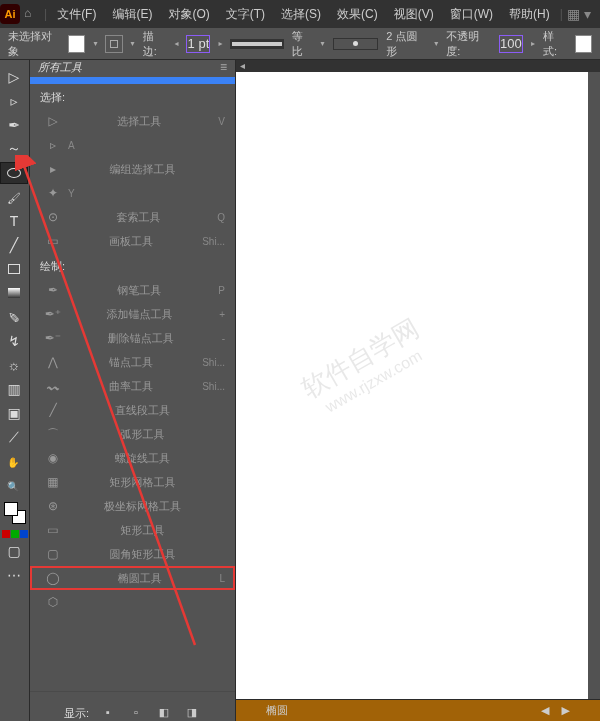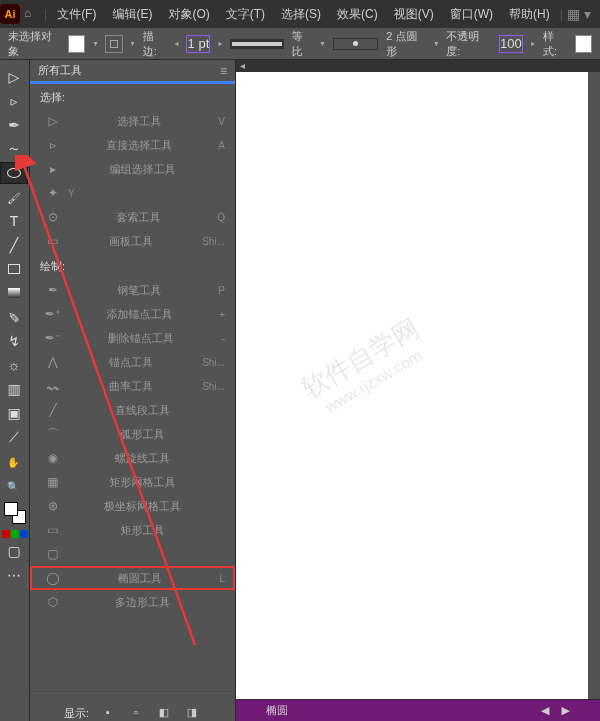--- a/index.html
+++ b/index.html
@@ -36,37 +36,37 @@
 .color-fg { width: 14px; height: 14px; background: #fff; border: 1px solid #000; position: absolute; top: 0; left: 0; }
 .color-bg { width: 14px; height: 14px; background: #fff; border: 1px solid #000; position: absolute; bottom: 0; right: 0; }
 .mini-row { display: flex; gap: 1px; justify-content: center; }
 .mini-sw { width: 8px; height: 8px; }
 .mini-sw.r { background: #c00; }
 .mini-sw.g { background: #0a0; }
 .mini-sw.b { background: #04c; }
 
 
 .tools-panel { width: 206px; background: #535353; border-right: 1px solid #2a2a2a; display: flex; flex-direction: column; position: relative; }
-.panel-header { height: 24px; display: flex; align-items: center; justify-content: space-between; padding: 0 8px; font-size: 11px; color: #ddd; border-bottom: 3px solid #3b82f6; }
+.panel-header { height: 24px; display: flex; align-items: flex-start; justify-content: space-between; padding: 0 8px; font-size: 11px; color: #ddd; border-bottom: 7px solid #3b82f6; font-style: italic; }
 .panel-close { color: #aaa; font-size: 12px; }
 .panel-scroll { flex: 1; overflow-y: auto; position: relative; }
 .section-label { font-size: 11px; color: #ddd; padding: 6px 10px 4px; }
 .tool-row { height: 24px; display: flex; align-items: center; padding: 0 10px 0 16px; gap: 8px; font-size: 11px; color: #999; cursor: pointer; }
 .tool-row.highlighted { outline: 2px solid #e53935; outline-offset: -2px; }
 .row-icon { width: 14px; height: 14px; display: flex; align-items: center; justify-content: center; color: #999; font-size: 12px; }
 .row-label { flex: 1; text-align: center; }
 .row-shortcut { font-size: 10px; color: #888; }
 .panel-footer { height: 30px; display: flex; align-items: flex-end; justify-content: center; gap: 10px; font-size: 11px; color: #ddd; border-top: 1px solid #4a4a4a; }
 .footer-btn { width: 18px; height: 18px; display: flex; align-items: center; justify-content: center; color: #ccc; border: 1px solid transparent; }
 
 
 .canvas-area { flex: 1; background: #525252; display: flex; flex-direction: column; }
 .canvas-arrow { height: 12px; background: #323232; display: flex; justify-content: flex-start; padding-left: 4px; font-size: 10px; color: #aaa; }
 .canvas { flex: 1; background: #fff; margin: 0 12px 0 0; position: relative; }
-.canvas-footer { height: 22px; background: #701a75; border-top: 1px solid #2a2a2a; display: flex; align-items: center; padding: 8px 30px; font-size: 11px; color: #ccc; gap: 38px; }
+.canvas-footer { height: 22px; background: #a16207; border-top: 1px solid #2a2a2a; display: flex; align-items: center; padding: 8px 30px; font-size: 11px; color: #ccc; gap: 38px; }
 .canvas-footer .nav { margin-left: auto; display: flex; gap: 12px; }
 
 
 .red-arrow { position: absolute; pointer-events: none; z-index: 100; }
 
 
 .watermark { position: absolute; left: 300px; top: 340px; color: rgba(130,130,130,0.18); font-size: 26px; transform: rotate(-30deg); pointer-events: none; z-index: 50; white-space: nowrap; text-align: center; }
 
 
 .i-move::before{content:"▷";} .i-direct::before{content:"▹";}
@@ -208,21 +208,20 @@
     <div class="panel-scroll">
       <div class="section-label">选择:</div>
       <div id="sel-tools">
           <div class="tool-row">
             <span class="row-icon">▷</span>
             <span class="row-label">选择工具</span>
             <span class="row-shortcut">V</span>
           </div>
           <div class="tool-row">
             <span class="row-icon">▹</span>
-            <span class="row-label">直接选择工具</span>
             <span class="row-shortcut">A</span>
           </div>
           <div class="tool-row">
             <span class="row-icon">▸</span>
             <span class="row-label">编组选择工具</span>
             <span class="row-shortcut"></span>
           </div>
           <div class="tool-row">
             <span class="row-icon">✦</span>
             <span class="row-shortcut">Y</span>
@@ -290,30 +289,30 @@
             <span class="row-label">极坐标网格工具</span>
             <span class="row-shortcut"></span>
           </div>
           <div class="tool-row">
             <span class="row-icon">▭</span>
             <span class="row-label">矩形工具</span>
             <span class="row-shortcut"></span>
           </div>
           <div class="tool-row">
             <span class="row-icon">▢</span>
+            <span class="row-label">圆角矩形工具</span>
             <span class="row-shortcut"></span>
           </div>
           <div class="tool-row highlighted">
             <span class="row-icon">◯</span>
             <span class="row-label">椭圆工具</span>
             <span class="row-shortcut">L</span>
           </div>
           <div class="tool-row">
             <span class="row-icon">⬡</span>
-            <span class="row-label">多边形工具</span>
             <span class="row-shortcut"></span>
           </div>
         </div>
     </div>
     <div class="panel-footer">
       <span>显示:</span>
       <div class="footer-btn">▪</div>
       <div class="footer-btn">▫</div>
       <div class="footer-btn">◧</div>
       <div class="footer-btn">◨</div>

